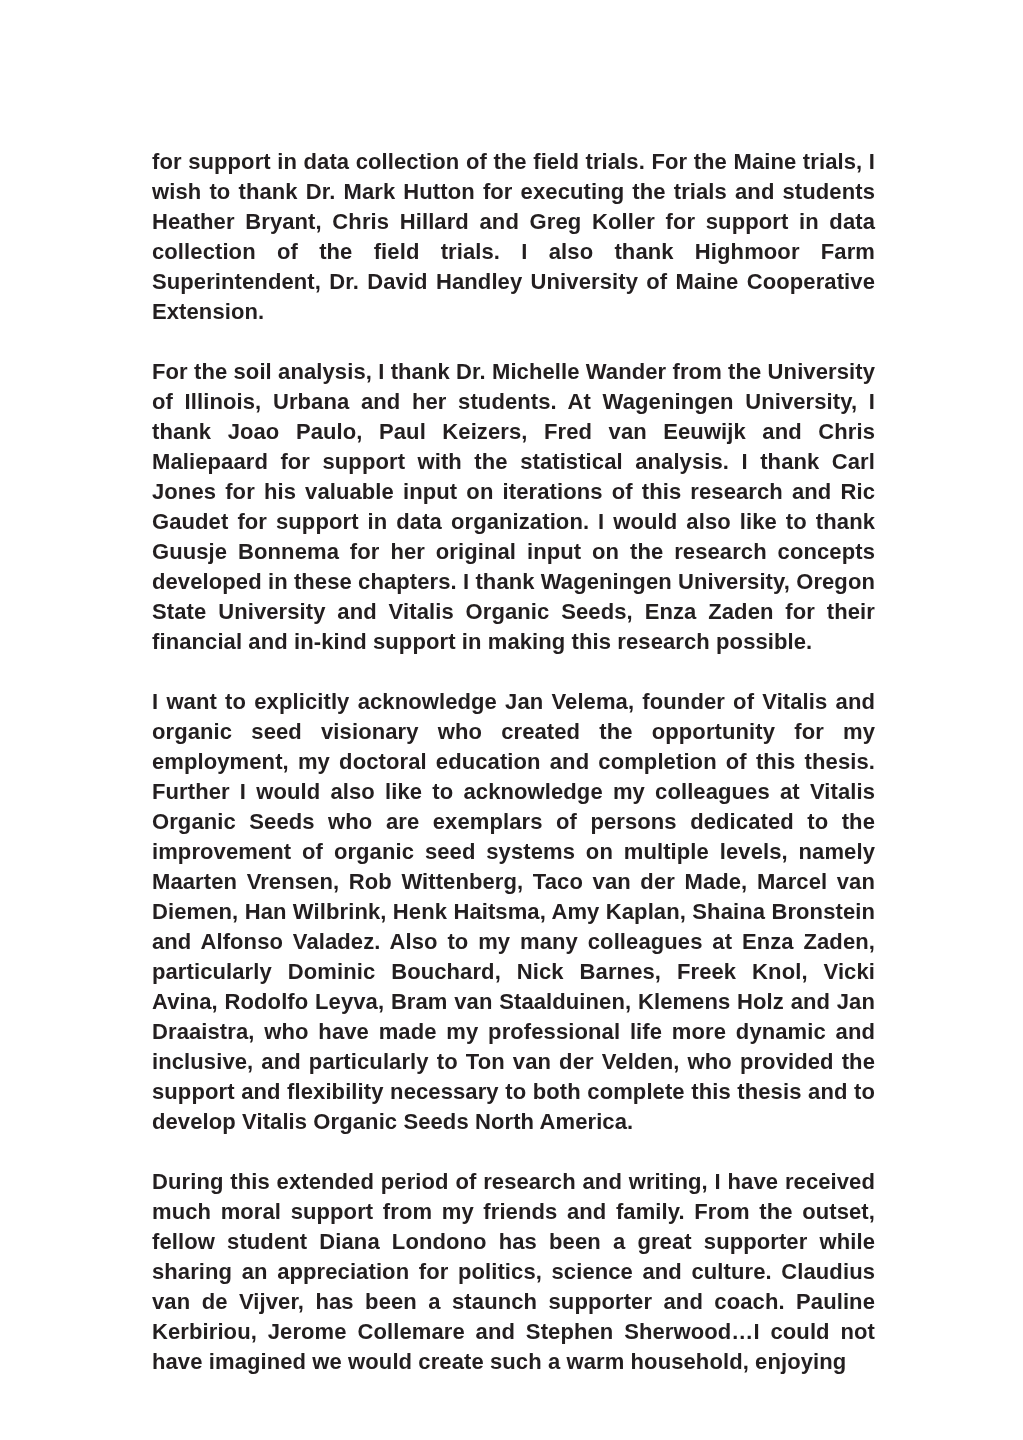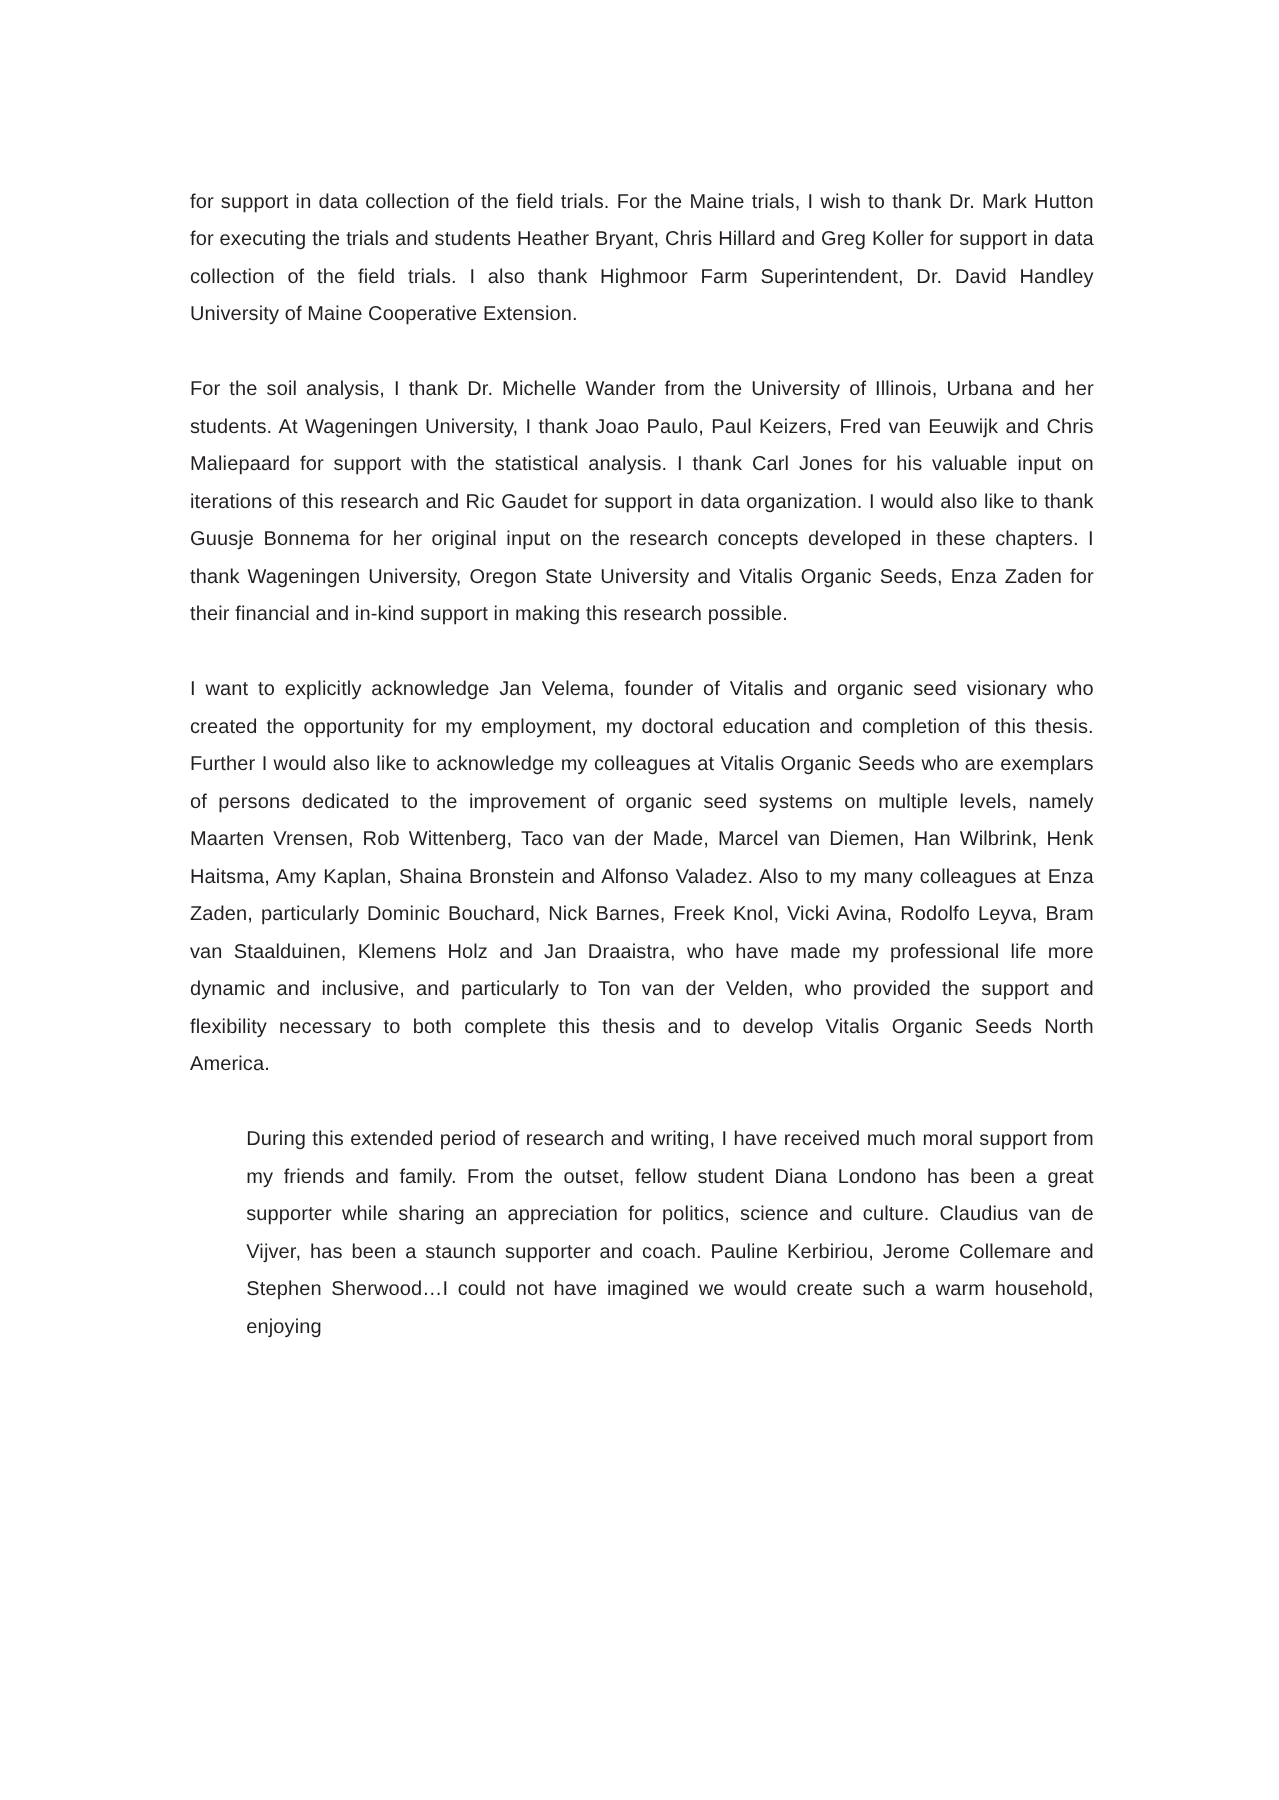--- a/index.html
+++ b/index.html
@@ -15,30 +15,29 @@
     color: #231f20;
     overflow: hidden;
   }
   .page {
     position: absolute;
     top: 147px;
     left: 152px;
     width: 723px;
   }
   .para {
-    font-size: 16px;
+    font-size: 22px;
     line-height: 30px;
     text-align: justify;
     margin: 0 0 30px 0;
-    font-weight: 400;
+    font-weight: 700;
     letter-spacing: 0.1px;
   }
   .para:last-child {
     margin-bottom: 0;
-    margin-left: 45px;
   }
 </style>
 </head>
 <body>
 
 <div class="page">
   <p class="para">for support in data collection of the field trials. For the Maine trials, I wish to thank Dr. Mark Hutton for executing the trials and students Heather Bryant, Chris Hillard and Greg Koller for support in data collection of the field trials. I also thank Highmoor Farm Superintendent, Dr. David Handley University of Maine Cooperative Extension.</p>
   <p class="para">For the soil analysis, I thank Dr. Michelle Wander from the University of Illinois, Urbana and her students. At Wageningen University, I thank Joao Paulo, Paul Keizers, Fred van Eeuwijk and Chris Maliepaard for support with the statistical analysis. I thank Carl Jones for his valuable input on iterations of this research and Ric Gaudet for support in data organization. I would also like to thank Guusje Bonnema for her original input on the research concepts developed in these chapters. I thank Wageningen University, Oregon State University and Vitalis Organic Seeds, Enza Zaden for their financial and in-kind support in making this research possible.</p>
   <p class="para">I want to explicitly acknowledge Jan Velema, founder of Vitalis and organic seed visionary who created the opportunity for my employment, my doctoral education and completion of this thesis. Further I would also like to acknowledge my colleagues at Vitalis Organic Seeds who are exemplars of persons dedicated to the improvement of organic seed systems on multiple levels, namely Maarten Vrensen, Rob Wittenberg, Taco van der Made, Marcel van Diemen, Han Wilbrink, Henk Haitsma, Amy Kaplan, Shaina Bronstein and Alfonso Valadez. Also to my many colleagues at Enza Zaden, particularly Dominic Bouchard, Nick Barnes, Freek Knol, Vicki Avina, Rodolfo Leyva, Bram van Staalduinen, Klemens Holz and Jan Draaistra, who have made my professional life more dynamic and inclusive, and particularly to Ton van der Velden, who provided the support and flexibility necessary to both complete this thesis and to develop Vitalis Organic Seeds North America.</p>
   <p class="para">During this extended period of research and writing, I have received much moral support from my friends and family. From the outset, fellow student Diana Londono has been a great supporter while sharing an appreciation for politics, science and culture. Claudius van de Vijver, has been a staunch supporter and coach. Pauline Kerbiriou, Jerome Collemare and Stephen Sherwood…I could not have imagined we would create such a warm household, enjoying</p>

